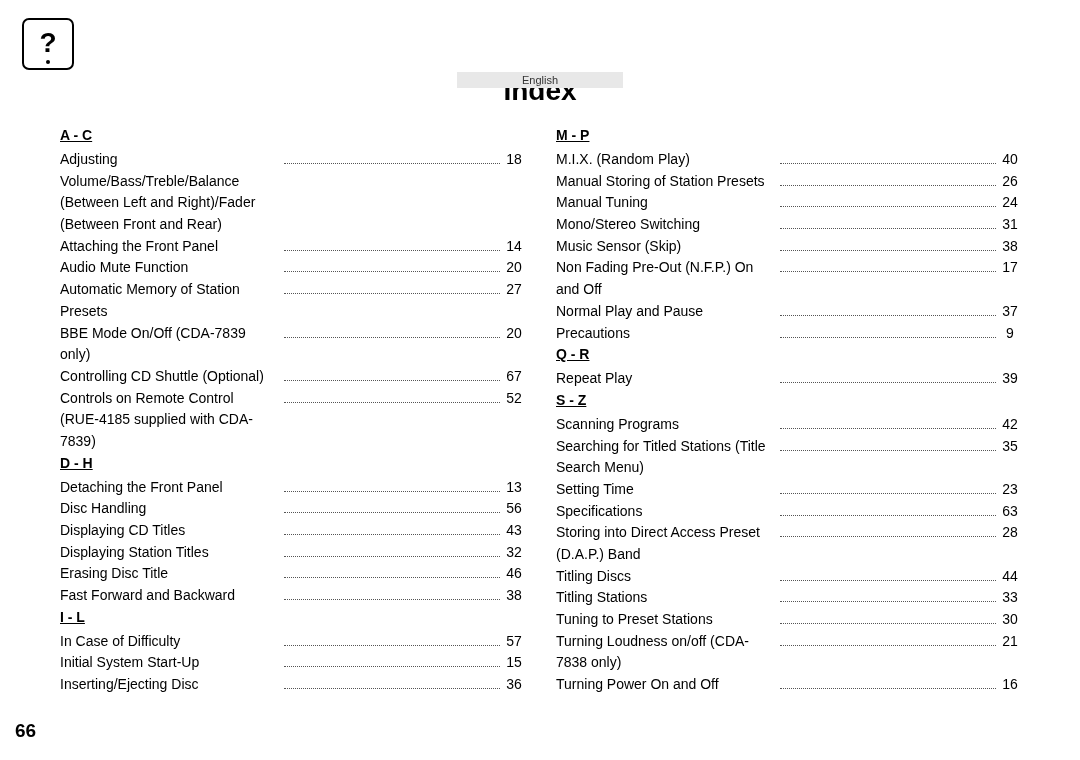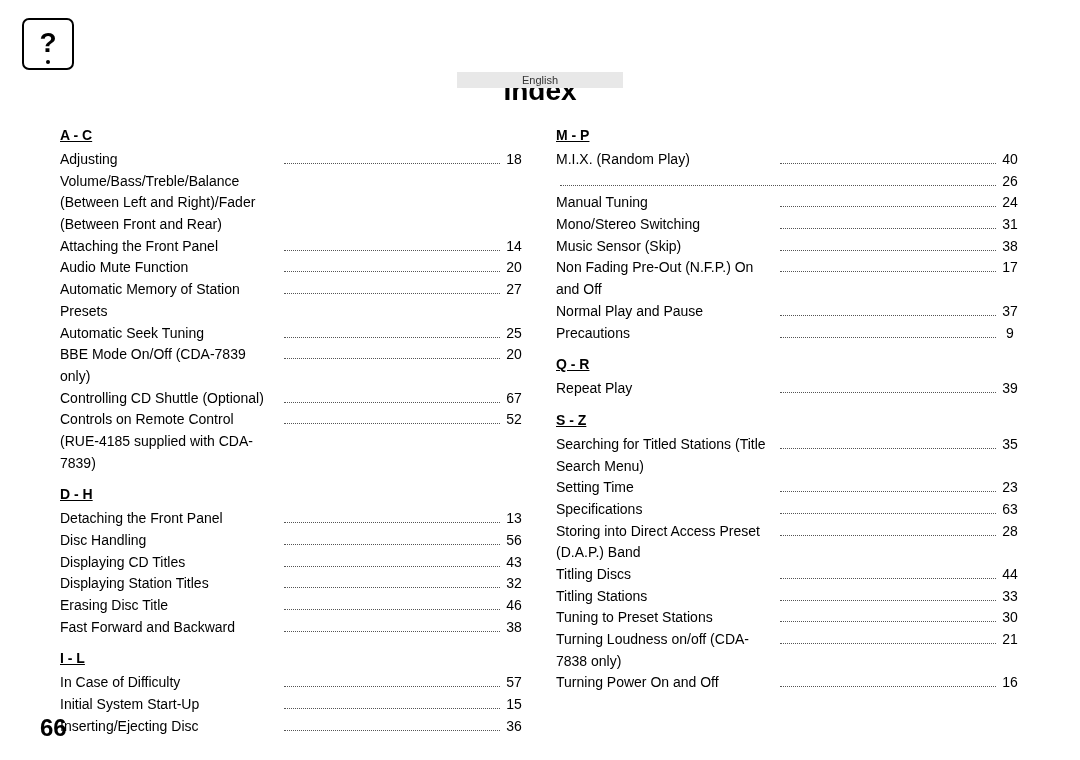--- a/index.html
+++ b/index.html
@@ -69,21 +69,21 @@
     .col {
       flex: 1;
     }
 
     
     .section-header {
       font-size: 14px;
       font-weight: bold;
       text-decoration: underline;
       margin-bottom: 6px;
-      margin-top: 12px;
+      margin-top: 2px;
     }
 
     .section-header:first-child {
       margin-top: 0;
     }
 
     
     .index-entry {
       display: flex;
       justify-content: space-between;
@@ -107,22 +107,22 @@
     .entry-page {
       white-space: nowrap;
       min-width: 20px;
       text-align: center;
     }
 
     
     .page-number {
       position: absolute;
       bottom: 18px;
-      left: 40px;
-      font-size: 24px;
+      left: 15px;
+      font-size: 19px;
       font-weight: bold;
     }
   </style>
 </head>
 <body>
 
 <div class="help-icon-wrap">
   <svg viewBox="0 0 52 52" xmlns="http://www.w3.org/2000/svg">
     <rect x="1" y="1" width="50" height="50" rx="6" ry="6" fill="none" stroke="#000" stroke-width="2"></rect>
     <text x="26" y="34" text-anchor="middle" font-size="28" font-weight="bold" font-family="Arial" fill="#000">?</text>
@@ -154,25 +154,20 @@
           <span class="entry-text">Audio Mute Function</span>
           <span class="entry-dots"></span>
           <span class="entry-page">20</span>
         </div>
         <div class="index-entry">
           <span class="entry-text">Automatic Memory of Station Presets</span>
           <span class="entry-dots"></span>
           <span class="entry-page">27</span>
         </div>
         <div class="index-entry">
-          <span class="entry-text">Automatic Seek Tuning</span>
-          <span class="entry-dots"></span>
-          <span class="entry-page">25</span>
-        </div>
-        <div class="index-entry">
           <span class="entry-text">BBE Mode On/Off (CDA-7839 only)</span>
           <span class="entry-dots"></span>
           <span class="entry-page">20</span>
         </div>
         <div class="index-entry">
           <span class="entry-text">Controlling CD Shuttle (Optional)</span>
           <span class="entry-dots"></span>
           <span class="entry-page">67</span>
         </div>
         <div class="index-entry">
@@ -230,20 +225,21 @@
       </div>
 
     <div class="col" id="right-col">
         <div class="section-header">M - P</div>
         <div class="index-entry">
           <span class="entry-text">M.I.X. (Random Play)</span>
           <span class="entry-dots"></span>
           <span class="entry-page">40</span>
         </div>
         <div class="index-entry">
+          <span class="entry-text">Manual Storing of Station Presets</span>
           <span class="entry-dots"></span>
           <span class="entry-page">26</span>
         </div>
         <div class="index-entry">
           <span class="entry-text">Manual Tuning</span>
           <span class="entry-dots"></span>
           <span class="entry-page">24</span>
         </div>
         <div class="index-entry">
           <span class="entry-text">Mono/Stereo Switching</span>
@@ -270,20 +266,25 @@
           <span class="entry-dots"></span>
           <span class="entry-page">9</span>
         </div>
         <div class="section-header">Q - R</div>
         <div class="index-entry">
           <span class="entry-text">Repeat Play</span>
           <span class="entry-dots"></span>
           <span class="entry-page">39</span>
         </div>
         <div class="section-header">S - Z</div>
+        <div class="index-entry">
+          <span class="entry-text">Scanning Programs</span>
+          <span class="entry-dots"></span>
+          <span class="entry-page">42</span>
+        </div>
         <div class="index-entry">
           <span class="entry-text">Searching for Titled Stations (Title Search Menu)</span>
           <span class="entry-dots"></span>
           <span class="entry-page">35</span>
         </div>
         <div class="index-entry">
           <span class="entry-text">Setting Time</span>
           <span class="entry-dots"></span>
           <span class="entry-page">23</span>
         </div>

